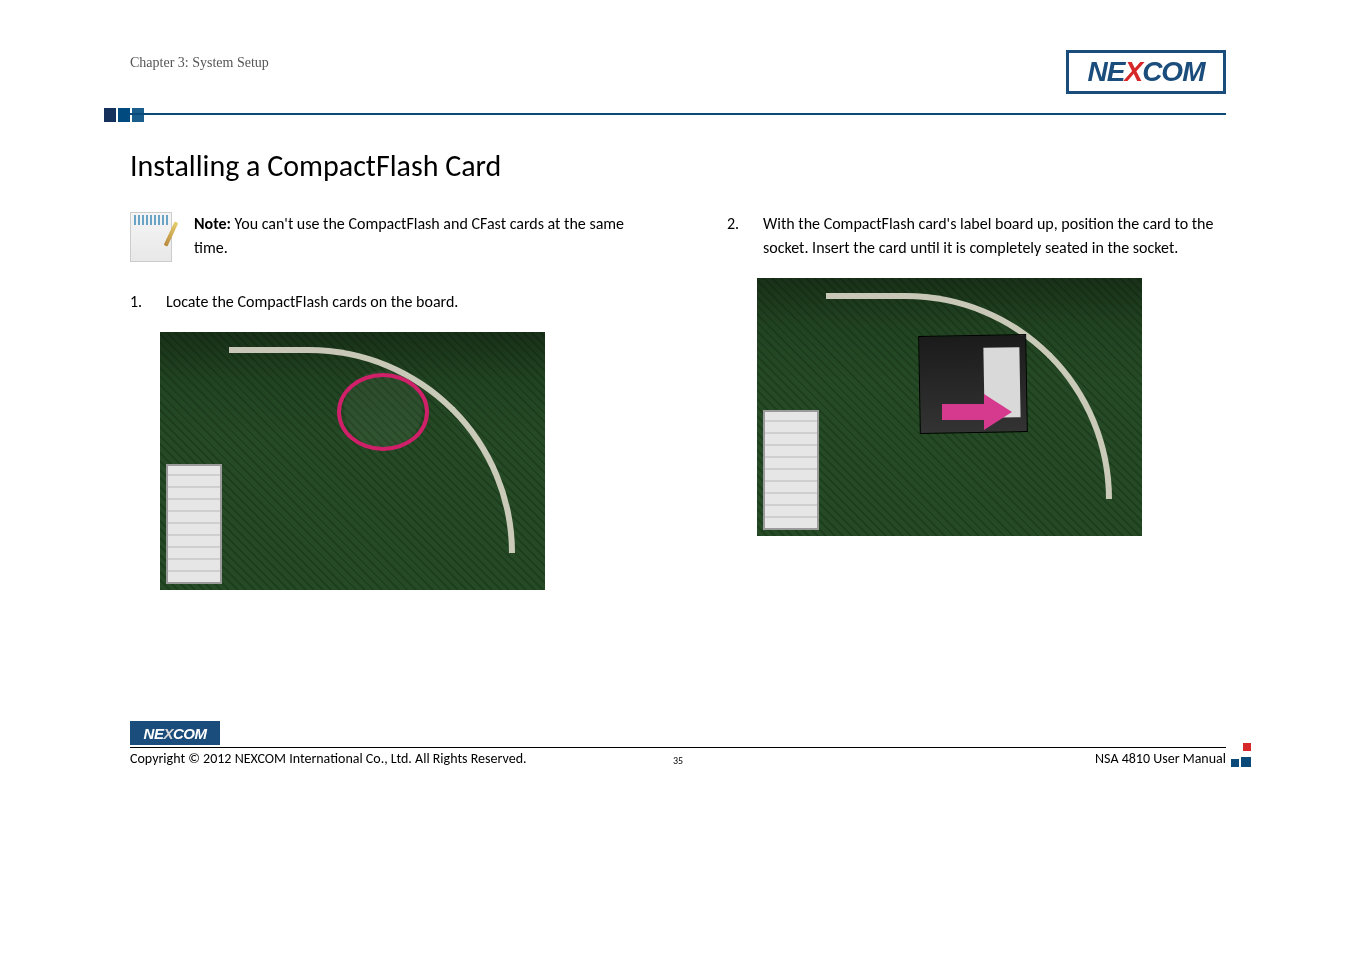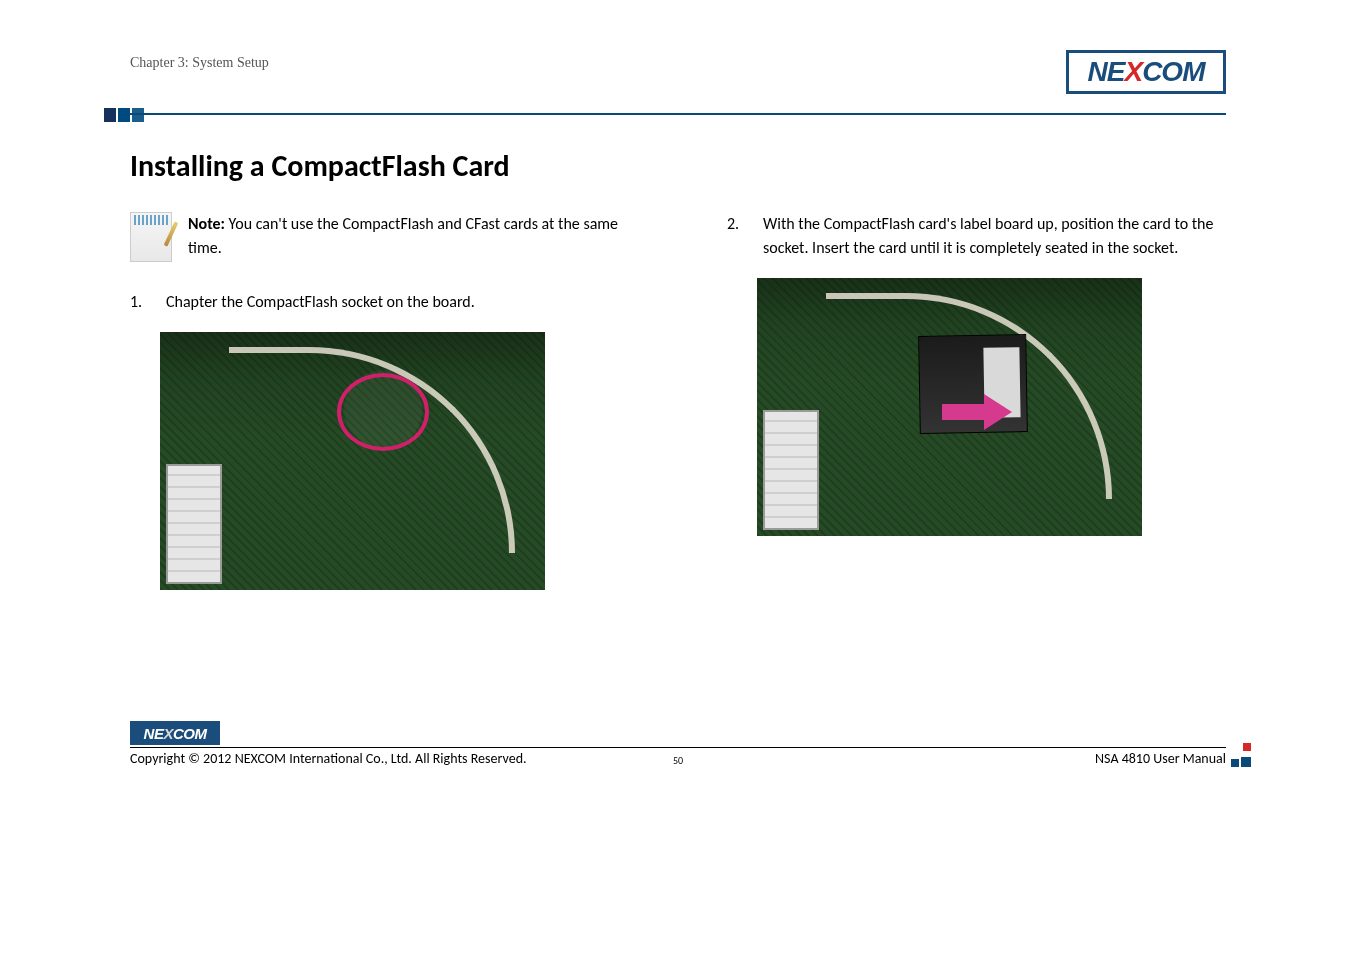--- a/index.html
+++ b/index.html
@@ -63,37 +63,37 @@
     position: absolute;
     left: 130px;
     right: 130px;
     top: 113px;
     height: 2px;
     background: #0b4a78;
   }
 
   .main-heading {
     font-size: 30px;
-    font-weight: bold;
+    font-weight: normal;
     margin-top: 76px;
     margin-bottom: 28px;
   }
 
   .columns {
     display: flex;
     gap: 98px;
   }
   .col {
     width: 500px;
   }
 
   .note-block {
     display: flex;
     align-items: flex-start;
-    gap: 16px;
+    gap: 22px;
     margin-bottom: 28px;
     font-size: 16px;
   }
   .note-icon {
     width: 42px;
     height: 50px;
     background: linear-gradient(#f5f5f5,#e8e8e8);
     border: 1px solid #ccc;
     position: relative;
     flex-shrink: 0;
@@ -303,21 +303,21 @@
 
       <div class="note-block">
         <div class="note-icon"></div>
         <div class="note-text">
           <strong>Note:</strong><span> You can't use the CompactFlash and CFast cards at the same time.</span>
         </div>
       </div>
 
       <div class="step">
         <div class="num">1.</div>
-        <div>Chapter the CompactFlash socket on the board.</div>
+        <div>Locate the CompactFlash cards on the board.</div>
       </div>
 
       <div class="photo board1">
         <div class="atx"></div>
         <div class="cable"></div>
         <div class="circle"></div>
       </div>
 
     </div>
 
@@ -344,21 +344,21 @@
   <div class="footer">
     <div class="logo-bot">
       <span>NE</span>
         <span class="x">X</span>
         <span>COM</span>
     </div>
     <div class="footer-line">
       <span>Copyright © 2012 NEXCOM International Co., Ltd. All Rights Reserved.</span>
       <span>NSA 4810 User Manual</span>
     </div>
-    <div class="page-num">50</div>
+    <div class="page-num">35</div>
   </div>
 
   <div class="corner-deco">
     <span class="a"></span>
       <span class="b"></span>
       <span class="c"></span>
   </div>
 
 </div>
 

